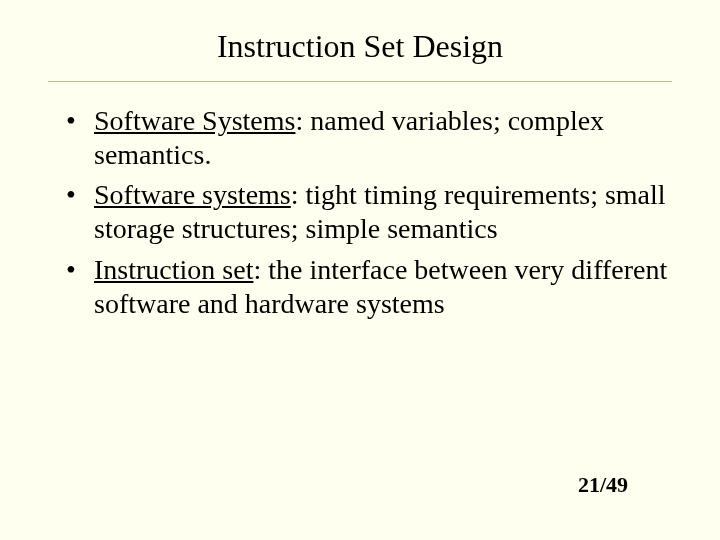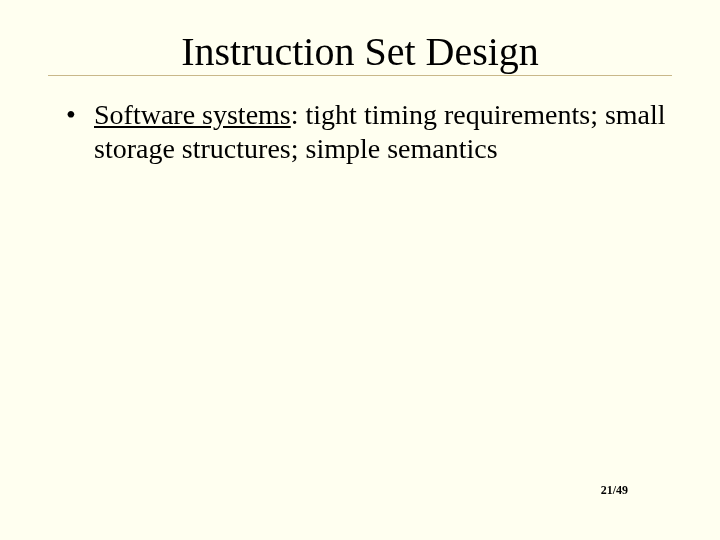--- a/index.html
+++ b/index.html
@@ -13,23 +13,23 @@
     overflow: hidden;
   }
   .slide {
     width: 720px;
     height: 540px;
     box-sizing: border-box;
     padding: 28px 48px 30px 48px;
     position: relative;
   }
   .title {
-    font-size: 40px;
+    font-size: 32px;
     text-align: center;
-    margin: 0 0 0 0;
+    margin: 0 0 16px 0;
     font-weight: normal;
   }
   .rule {
     border: none;
     border-top: 1px solid #c9b88a;
     margin: 0 0 22px 0;
   }
   ul.bullets {
     list-style: none;
     padding: 0;
@@ -46,29 +46,35 @@
     content: "•";
     position: absolute;
     left: 0;
     top: 0;
   }
   .u { text-decoration: underline; }
   .pagenum {
     position: absolute;
     bottom: 42px;
     right: 92px;
-    font-size: 12px;
+    font-size: 22px;
     font-weight: bold;
   }
 </style>
 </head>
 <body>
 
 <div class="slide">
   <h1 class="title">Instruction Set Design</h1>
   <hr class="rule">
   <ul class="bullets">
     <li>
+      <span class="u">Software Systems</span><span>: named variables; complex semantics.</span>
+    </li>
+    <li>
       <span class="u">Software systems</span><span>: tight timing requirements; small storage structures; simple semantics</span>
+    </li>
+    <li>
+      <span class="u">Instruction set</span><span>: the interface between very different software and hardware systems</span>
     </li>
   </ul>
   <div class="pagenum">21/49</div>
 </div>
 
 </body></html>

